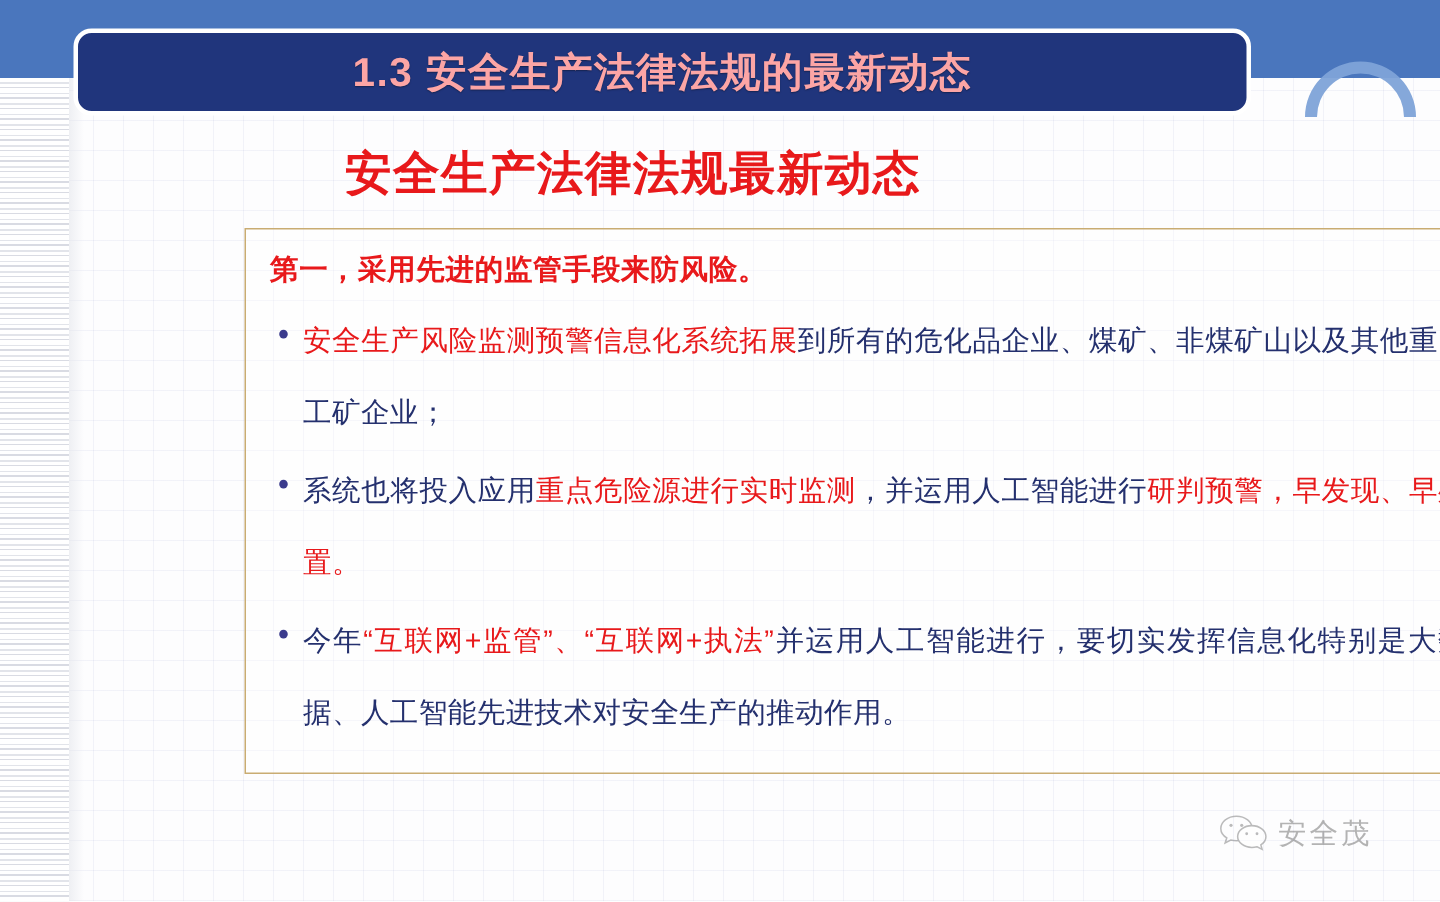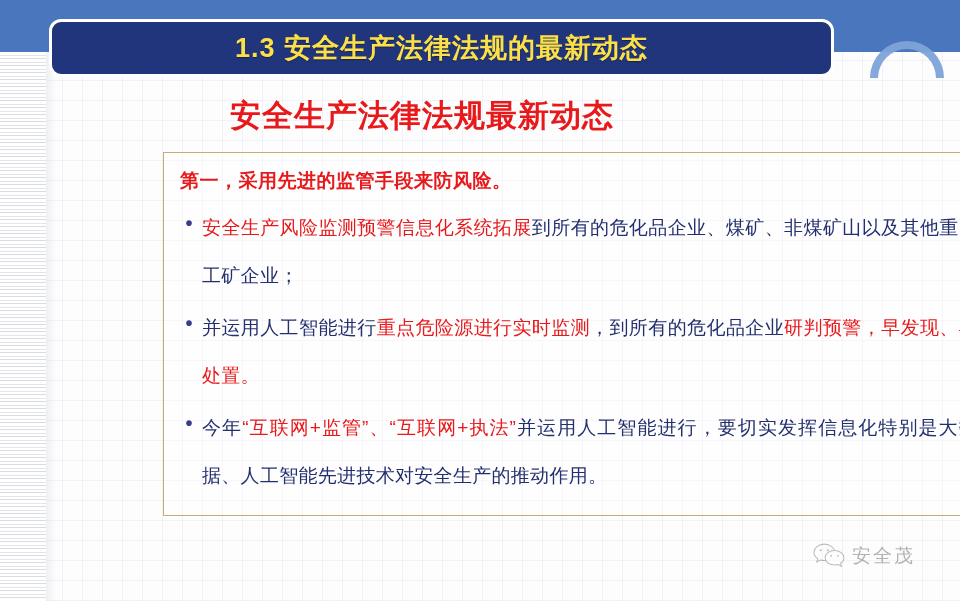--- a/index.html
+++ b/index.html
@@ -87,21 +87,21 @@
     height: 58px;
     box-sizing: border-box;
     background: #20357c;
     border: 3px solid #ffffff;
     border-radius: 12px;
     display: flex;
     align-items: center;
     justify-content: center;
   }
   .title-bar-text {
-    color: #fde047;
+    color: #fca5a5;
     font-size: 27px;
     font-weight: bold;
     letter-spacing: 1px;
     white-space: nowrap;
     text-shadow: 0 1px 1px rgba(0,0,0,0.35);
   }
 
   
   .red-heading {
     position: absolute;
@@ -203,21 +203,21 @@
 
   <div class="content-box">
     <p class="intro-line">第一，采用先进的监管手段来防风险。</p>
     <div id="bullet-list">
         <div class="bullet-row">
           <span class="bullet-mark">•</span>
           <span class="bullet-text"><span class="tx-red">安全生产风险监测预警信息化系统拓展</span><span class="tx-blue">到所有的危化品企业、煤矿、非煤矿山以及其他重点工矿企业；</span></span>
         </div>
         <div class="bullet-row">
           <span class="bullet-mark">•</span>
-          <span class="bullet-text"><span class="tx-blue">并运用人工智能进行</span><span class="tx-red">重点危险源进行实时监测</span><span class="tx-blue">，到所有的危化品企业</span><span class="tx-red">研判预警，早发现、早处置。</span></span>
+          <span class="bullet-text"><span class="tx-blue">系统也将投入应用</span><span class="tx-red">重点危险源进行实时监测</span><span class="tx-blue">，并运用人工智能进行</span><span class="tx-red">研判预警，早发现、早处置。</span></span>
         </div>
         <div class="bullet-row">
           <span class="bullet-mark">•</span>
           <span class="bullet-text"><span class="tx-blue">今年</span><span class="tx-red">“互联网+监管”、“互联网+执法”</span><span class="tx-blue">并运用人工智能进行，要切实发挥信息化特别是大数据、人工智能先进技术对安全生产的推动作用。</span></span>
         </div>
       </div>
   </div>
 
   <div class="watermark">
     <svg class="wm-icon" viewBox="0 0 40 32">

